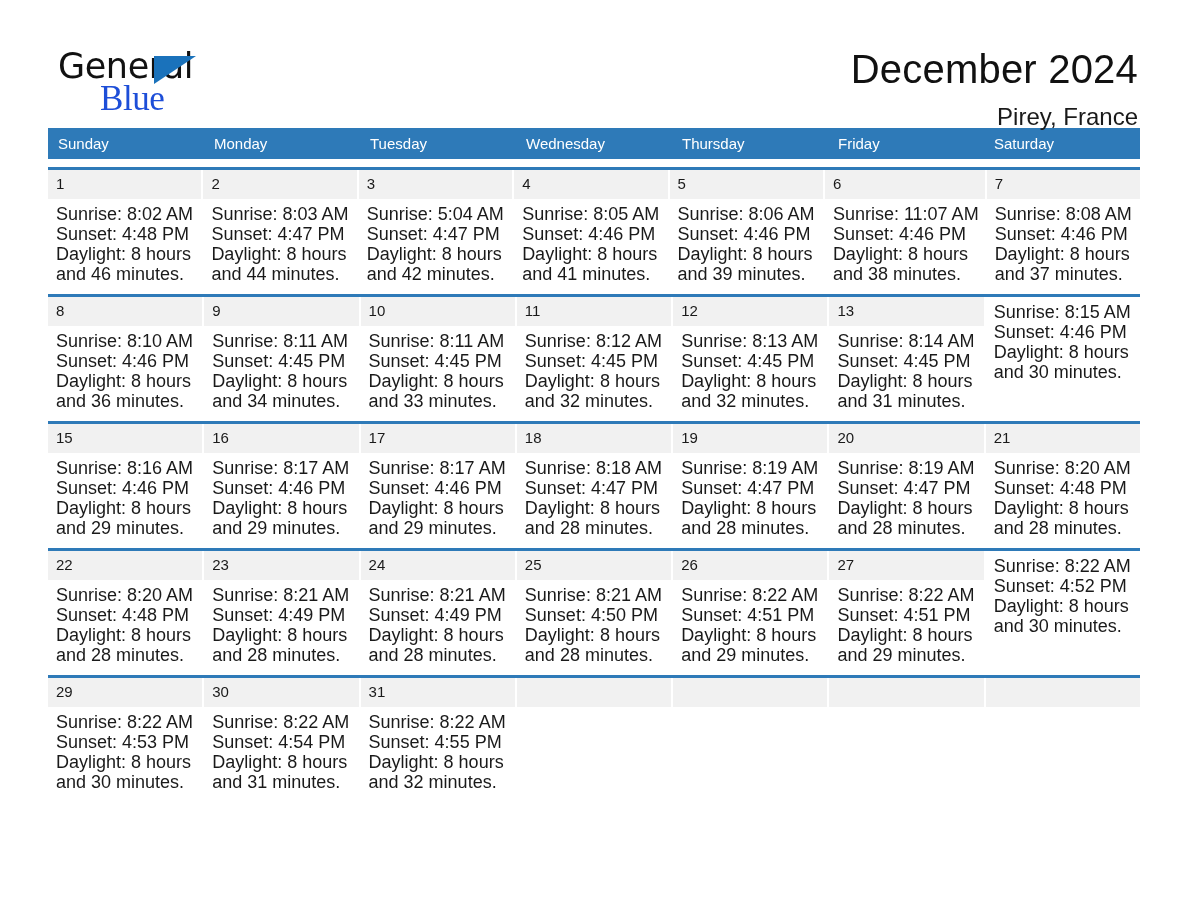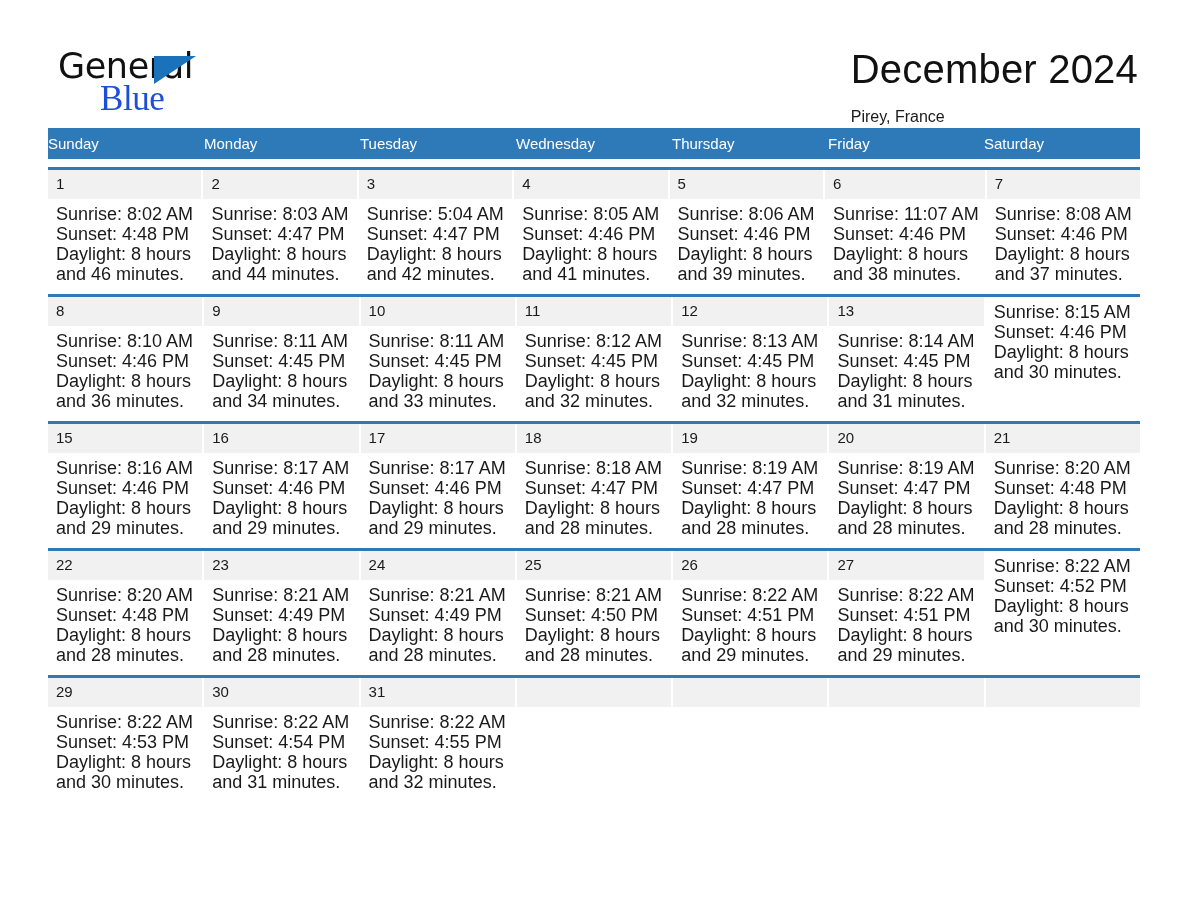--- a/index.html
+++ b/index.html
@@ -62,33 +62,33 @@
     left: 42px;
     top: 33px;
     font-size: 35px;
     line-height: 40px;
     color: #1d4ed8;
     letter-spacing: -0.4px;
     font-family: Liberation Serif, serif;
     font-weight: 400;
   }
   .titles {
-    text-align: left;
+    text-align: right;
     padding-right: 2px;
     margin-left: 40px;
   }
   .month-title {
     font-size: 40px;
     line-height: 46px;
     color: #111111;
     font-weight: 400;
     letter-spacing: 0.2px;
   }
   .location {
-    font-size: 16px;
+    font-size: 24px;
     line-height: 30px;
     color: #1a1a1a;
     font-weight: 400;
     margin-top: 10px;
   }
 
   
   .calendar {
     width: 1092px;
     margin-top: 16px;
@@ -96,21 +96,21 @@
   .weekdays {
     display: flex;
     background: #2e7ab8;
     height: 31px;
   }
   .weekday {
     flex: 1 1 0;
     color: #ffffff;
     font-size: 15px;
     line-height: 31px;
-    padding-left: 0;
+    padding-left: 10px;
     box-sizing: border-box;
     white-space: nowrap;
   }
 
   .week {
     display: flex;
     border-top: 3px solid #2e7ab8;
     margin-top: 8px;
   }
   .week:first-of-type {

